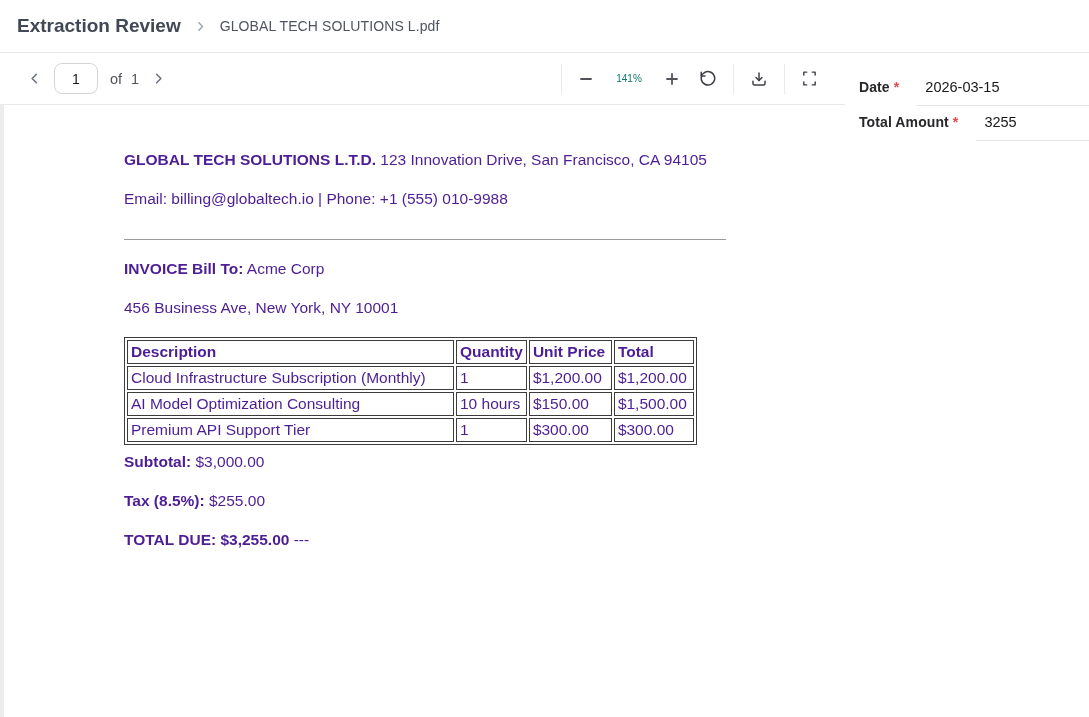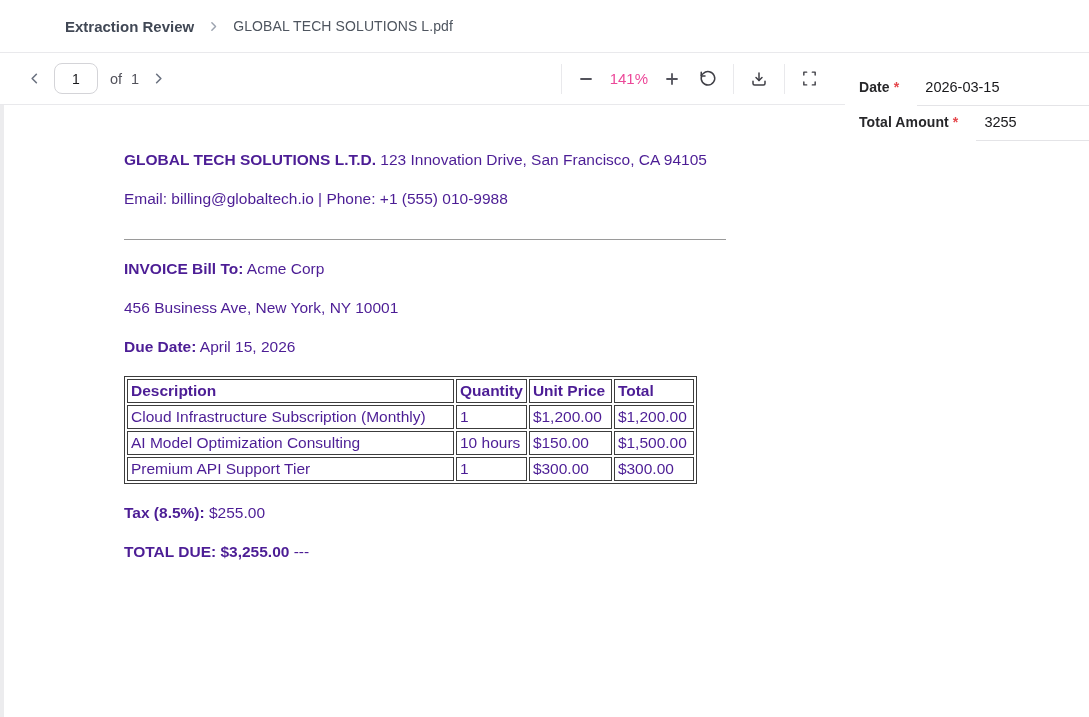--- a/index.html
+++ b/index.html
@@ -13,25 +13,24 @@
   
   .breadcrumb-bar {
     height: 53px;
     display: flex;
     align-items: center;
     padding: 0 17px;
     border-bottom: 1px solid #e9e9ec;
     background: #fff;
   }
   .crumb-section {
-    font-size: 15px;
+    font-size: 19px;
     font-weight: 700;
     color: #414855;
     cursor: pointer;
-    margin-left: 48px;
   }
   .crumb-sep { display: flex; align-items: center; margin: 0 13px; color: #9ca3af; }
   .crumb-file { font-size: 14px; color: #4e555f; letter-spacing: 0.1px; }
 
   
   .main { display: flex; height: 664px; }
   .viewer { width: 855px; display: flex; flex-direction: column; }
 
   
   .toolbar {
@@ -55,21 +54,21 @@
     border: 1px solid #d4d4d8; border-radius: 8px;
     text-align: center; font-size: 14px; color: #18181b;
     font-family: "Liberation Sans", sans-serif;
     outline: none; background: #fff;
   }
   .of-label, .page-count { font-size: 14.5px; color: #52525b; text-align: center; }
   .of-label { margin-left: 3px; }
 
   .zoom-group { margin-left: auto; display: flex; align-items: center; gap: 13px; }
   .vsep { width: 1px; height: 30px; background: #e9e9ec; }
-  .zoom-level { font-size: 15px; color: #ec4899; min-width: 38px; text-align: center; }
+  .zoom-level { font-size: 10px; color: #0f766e; min-width: 38px; text-align: center; }
 
   
   .viewer-body { flex: 1; background: #ececee; overflow: hidden; }
   .pdf-page {
     margin-left: 4px;
     width: 841px;
     height: 100%;
     background: #ffffff;
   }
   .doc {
@@ -217,21 +216,20 @@
           <p>Email: billing@globaltech.io | Phone: +1 (555) 010-9988</p>
 
           <hr>
 
           <p><b>INVOICE Bill To:</b><span> Acme Corp</span></p>
 
           <p>456 Business Ave, New York, NY 10001</p>
 
 
 
-          <p><b>Due Date:</b><span> April 15, 2026</span></p>
 
           <table>
             <colgroup>
                 <col style="width:327px">
                 <col style="width:70px">
                 <col style="width:83px">
                 <col style="width:80px">
               </colgroup>
             <tbody>
                 <tr>
@@ -254,20 +252,21 @@
             </tr>
             <tr>
               <td>Premium API Support Tier</td>
               <td>1</td>
               <td>$300.00</td>
               <td>$300.00</td>
             </tr>
           </tbody>
             </table>
 
+          <p class="tight"><b>Subtotal:</b><span> $3,000.00</span></p>
 
           <p><b>Tax (8.5%):</b><span> $255.00</span></p>
 
           <p><b>TOTAL DUE: $3,255.00</b><span> ---</span></p>
 
         </div>
       </div>
     </div>
   </section>
 

